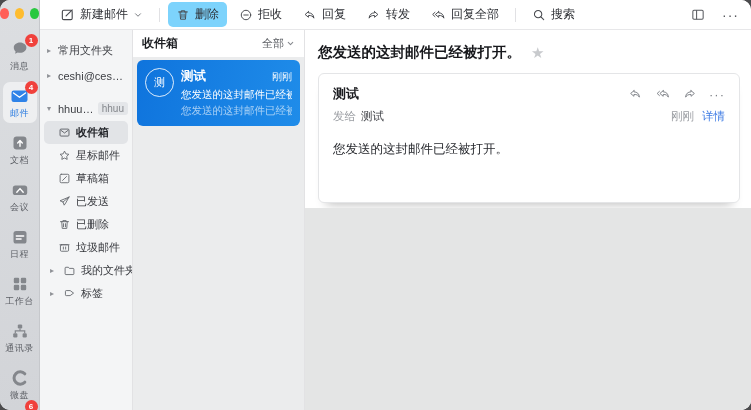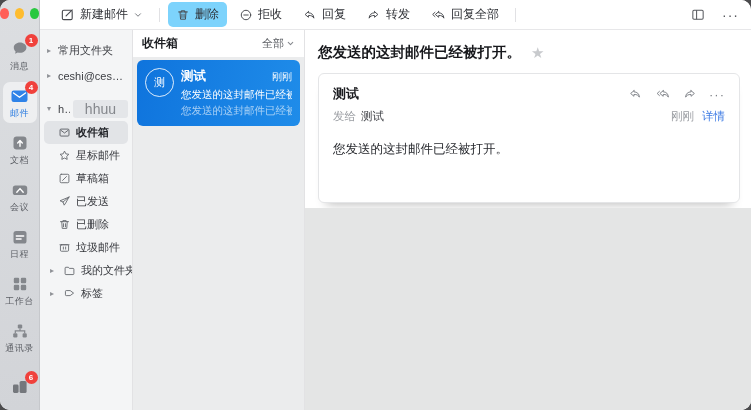--- a/index.html
+++ b/index.html
@@ -38,22 +38,22 @@
   .tright { margin-left:auto; display:flex; align-items:center; gap:16px; color:#56585d; }
 
   .content { flex:1; display:flex; min-height:0; }
 
   
   .folders { width:93px; flex:0 0 93px; background:#f4f5f6; border-right:1px solid #e2e2e4;
     padding-top:8px; font-size:11px; color:#3c3e43; overflow:hidden; }
   .grow { display:flex; align-items:center; height:25px; padding:0 4px 0 7px; gap:3px; white-space:nowrap; }
   .tri { color:#8f9297; font-size:8px; width:8px; flex:0 0 8px; }
   .gname { overflow:hidden; text-overflow:ellipsis; }
-  .tag { margin-left:auto; background:#e4e6e9; color:#84878c; font-size:14px;
-    padding:1px 12px; border-radius:3px; }
+  .tag { margin-left:auto; background:#e4e6e9; color:#84878c; font-size:10px;
+    padding:1px 4px; border-radius:3px; }
   .frow { display:flex; align-items:center; height:23px; margin:0 4px; padding-left:14px;
     gap:5px; border-radius:5px; white-space:nowrap; color:#36383d; }
   .frow.sub { padding-left:6px; }
   .frow svg { color:#64676d; flex:0 0 auto; }
   .frow.sel { background:#e2e4e7; font-weight:bold; color:#1f2126; }
   .gap8 { height:8px; }
 
   
   .maillist { width:172px; flex:0 0 172px; display:flex; flex-direction:column;
     border-right:1px solid #e2e2e4; min-height:0; }
@@ -174,20 +174,28 @@
         <svg width="18" height="18" viewBox="0 0 18 18">
             <rect x="6.8" y="2.4" width="4.4" height="4" rx="1.2" fill="#84878c"></rect>
             <rect x="2.2" y="11.2" width="4.2" height="4.2" rx="1.2" fill="#84878c"></rect>
             <rect x="11.6" y="11.2" width="4.2" height="4.2" rx="1.2" fill="#84878c"></rect>
             <path d="M9 6.4v2.4M4.3 11.2V8.8h9.4v2.4" stroke="#84878c" stroke-width="1.2" fill="none"></path>
           </svg>
       </span>
       <span class="rail-label">通讯录</span>
     </div>
 
+    <div class="rail-item">
+      <span class="rail-ico">
+        <svg width="18" height="18" viewBox="0 0 18 18">
+            <path d="M13.8 13.2A6.2 6.2 0 1 1 13.8 4.8" stroke="#84878c" stroke-width="3" fill="none" stroke-linecap="round"></path>
+          </svg>
+      </span>
+      <span class="rail-label">微盘</span>
+    </div>
 
     <div class="rail-spacer"></div>
 
     <div class="rail-bottom">
       <span class="rail-ico">
         <svg width="20" height="20" viewBox="0 0 20 20" fill="#74777c">
             <rect x="3" y="8.5" width="5.6" height="8.5" rx="1.4"></rect>
             <rect x="9.6" y="5" width="7" height="12" rx="1.6"></rect>
           </svg>
         <span class="badge">6</span>
@@ -249,20 +257,29 @@
       <div class="tbtn">
         <span>
           <svg width="16" height="14" viewBox="0 0 17 16" fill="none" stroke="currentColor" stroke-width="1.1" stroke-linejoin="round" stroke-linecap="round">
               <path d="M5 5L2.4 7.4 5 9.8"></path>
               <path d="M9.3 4.2L5.5 7.4l3.8 3.2V8.5c3-.1 4.9 1 5.9 3.1-.2-3.9-2.5-6-5.9-6.1V4.2z"></path>
             </svg>
         </span>
         <span>回复全部</span>
       </div>
       <div class="tdiv"></div>
+      <div class="tbtn">
+        <span>
+          <svg width="14" height="14" viewBox="0 0 16 16" fill="none" stroke="currentColor" stroke-width="1.2" stroke-linecap="round">
+              <circle cx="7" cy="7" r="4.2"></circle>
+              <path d="M10.2 10.2l3.2 3.2"></path>
+            </svg>
+        </span>
+        <span>搜索</span>
+      </div>
       <div class="tright">
         <span>
           <svg width="16" height="15" viewBox="0 0 16 16" fill="none" stroke="currentColor" stroke-width="1.1">
               <rect x="2.5" y="3.5" width="11" height="9.5" rx="1.2"></rect>
               <path d="M6.5 3.5v9.5"></path>
             </svg>
         </span>
         <span style="font-size:14px; letter-spacing:1px; color:#56585d;">···</span>
       </div>
     </div>

